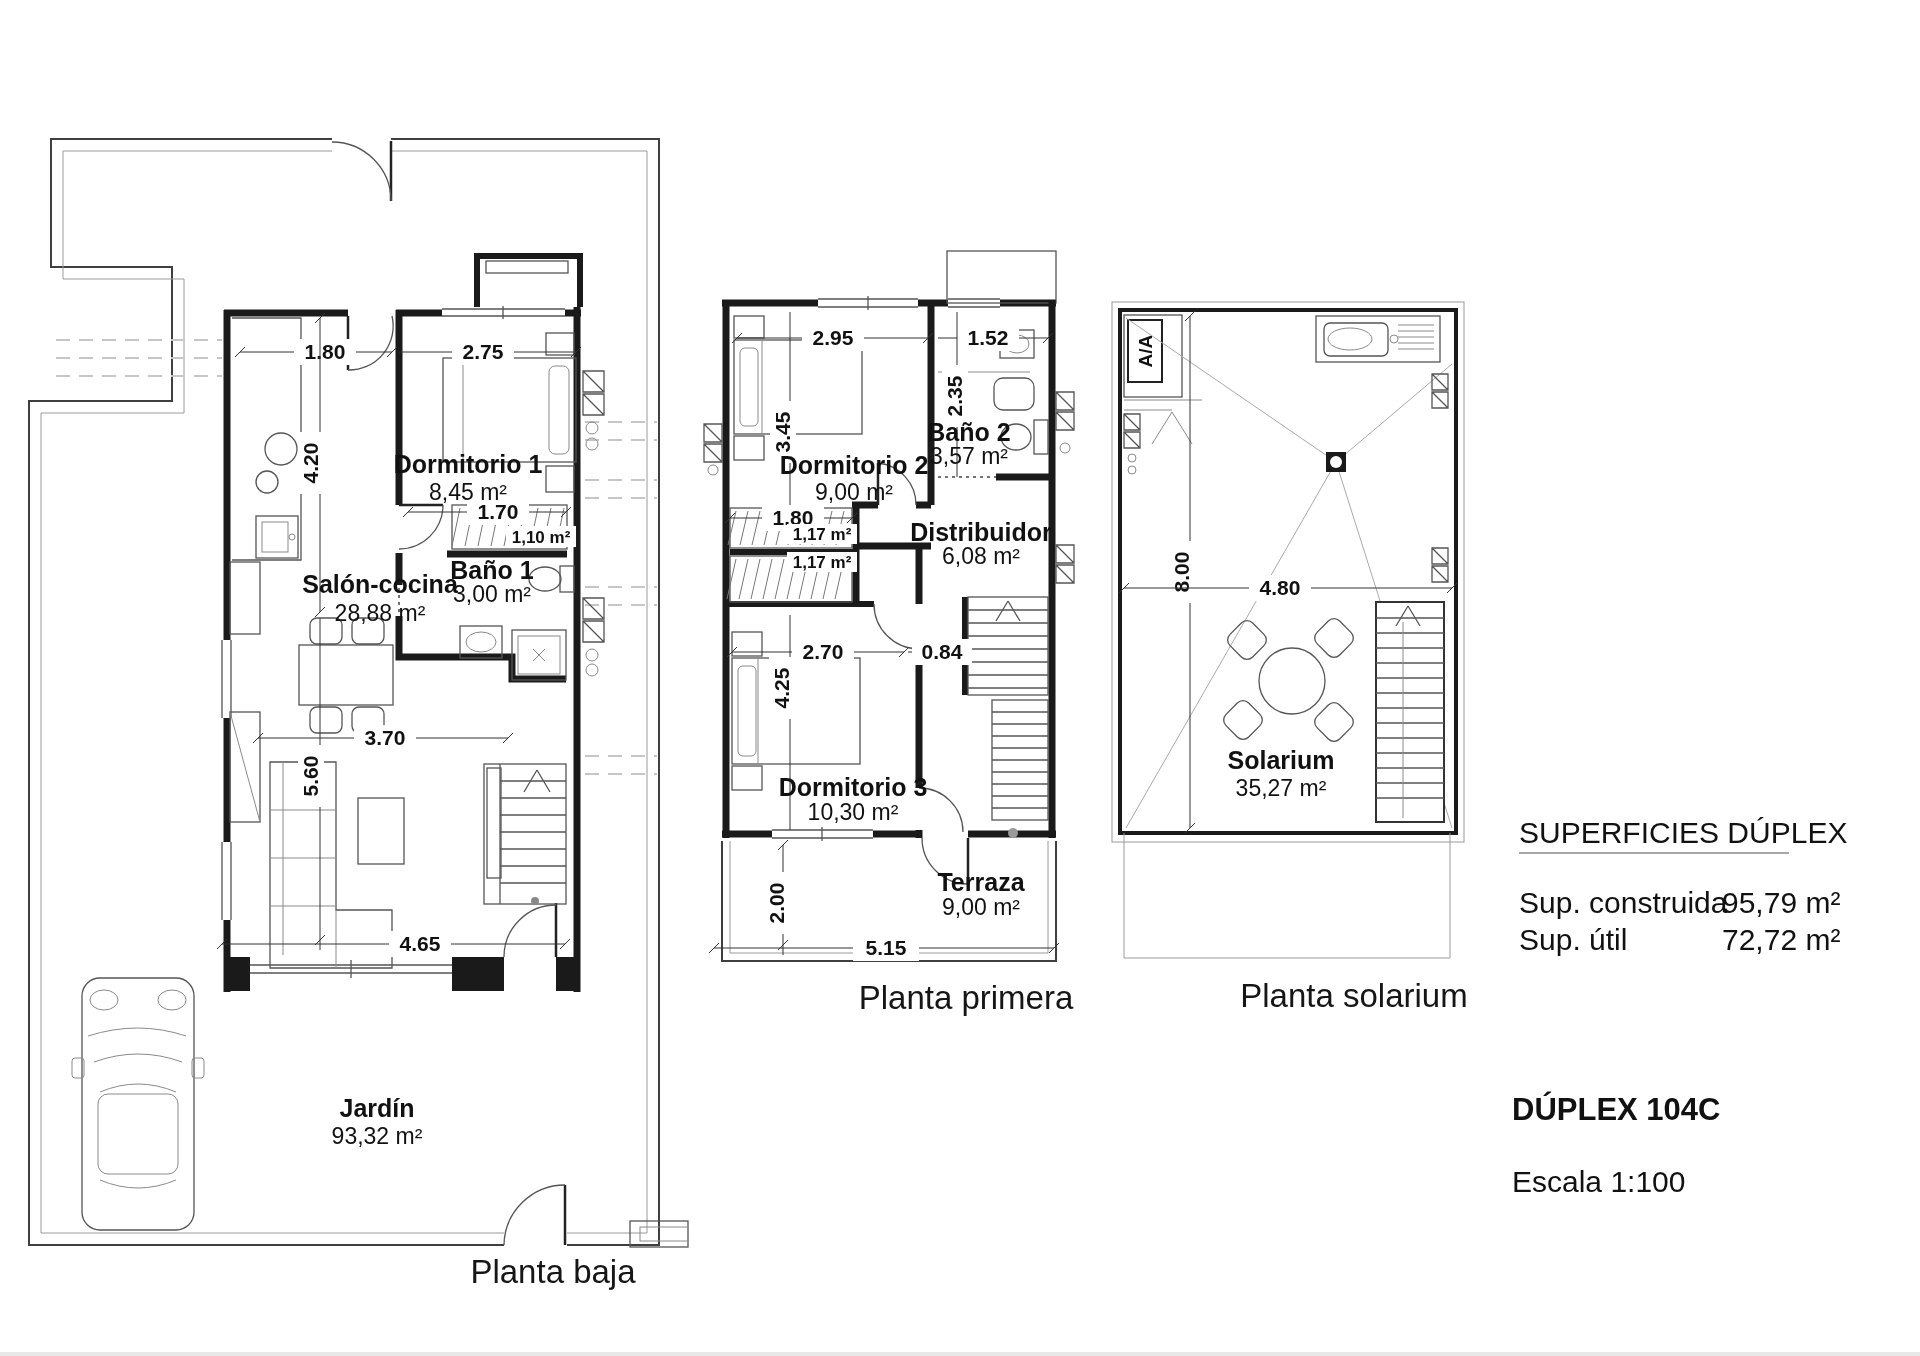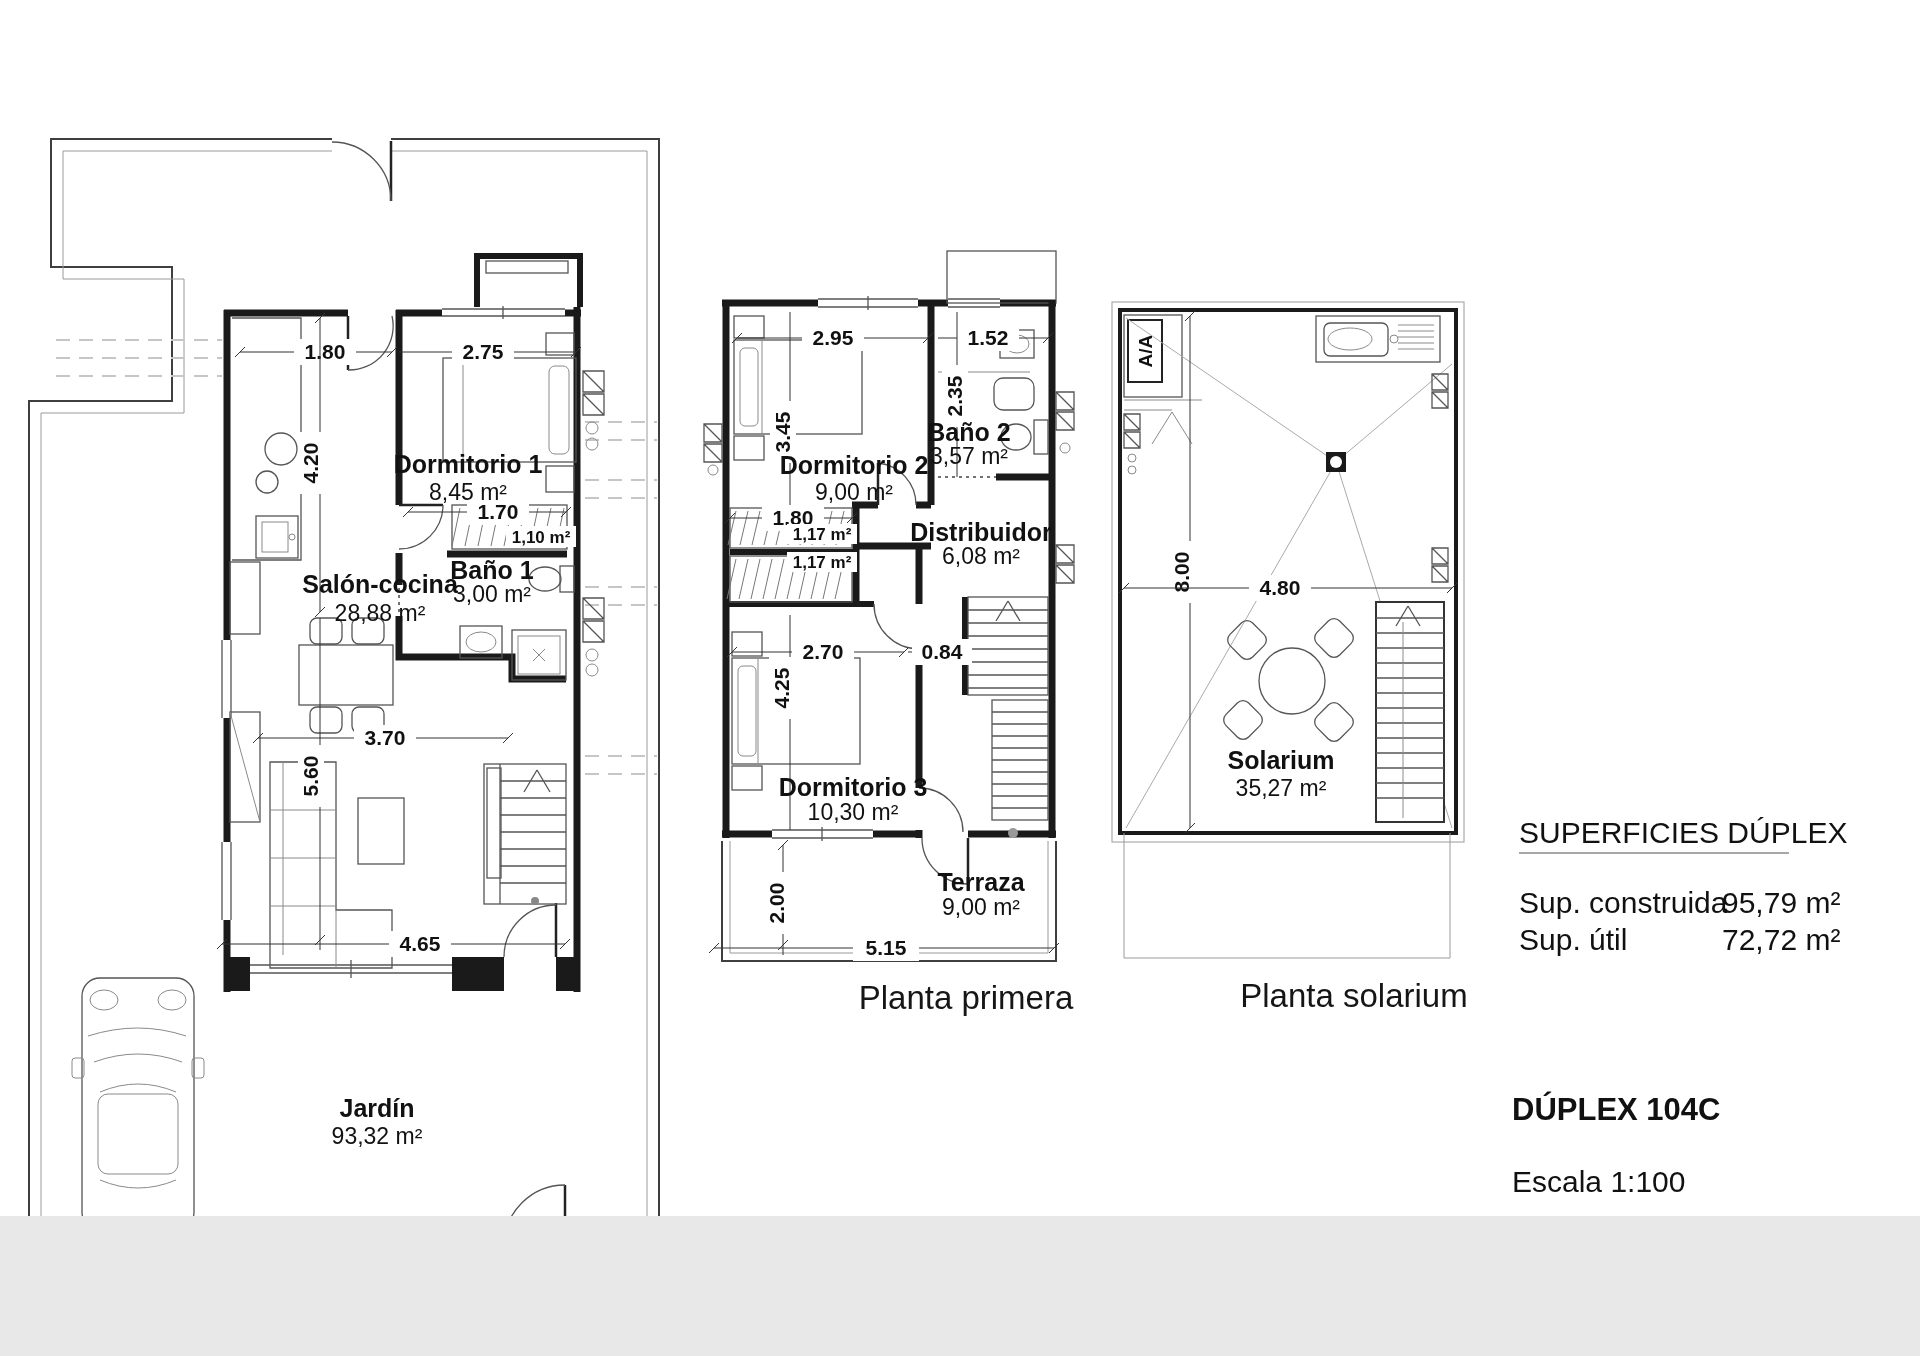--- a/index.html
+++ b/index.html
@@ -1,16 +1,16 @@
 <!DOCTYPE html>
 <html><head>
 <meta charset="utf-8">
 <style>
   html,body{margin:0;padding:0;background:#e8e8e8;}
-  .page{width:1920px;height:1216px;background:#ffffff;position:relative;margin:0 auto;overflow:hidden;}
+  .page{width:1920px;height:1352px;background:#ffffff;position:relative;margin:0 auto;overflow:hidden;}
   svg{display:block;}
   text{font-family:"Liberation Sans", sans-serif;fill:#111;}
   .dim{font-size:21px;font-weight:700;}
   .dim-s{font-size:17px;font-weight:700;}
   .rname{font-size:25px;font-weight:700;}
   .rarea{font-size:23px;font-weight:400;}
   .ptitle{font-size:33px;font-weight:400;fill:#161616;}
   .info{font-size:30px;font-weight:400;}
   .info-b{font-size:31px;font-weight:700;}
   .aa{font-size:19px;font-weight:700;}

